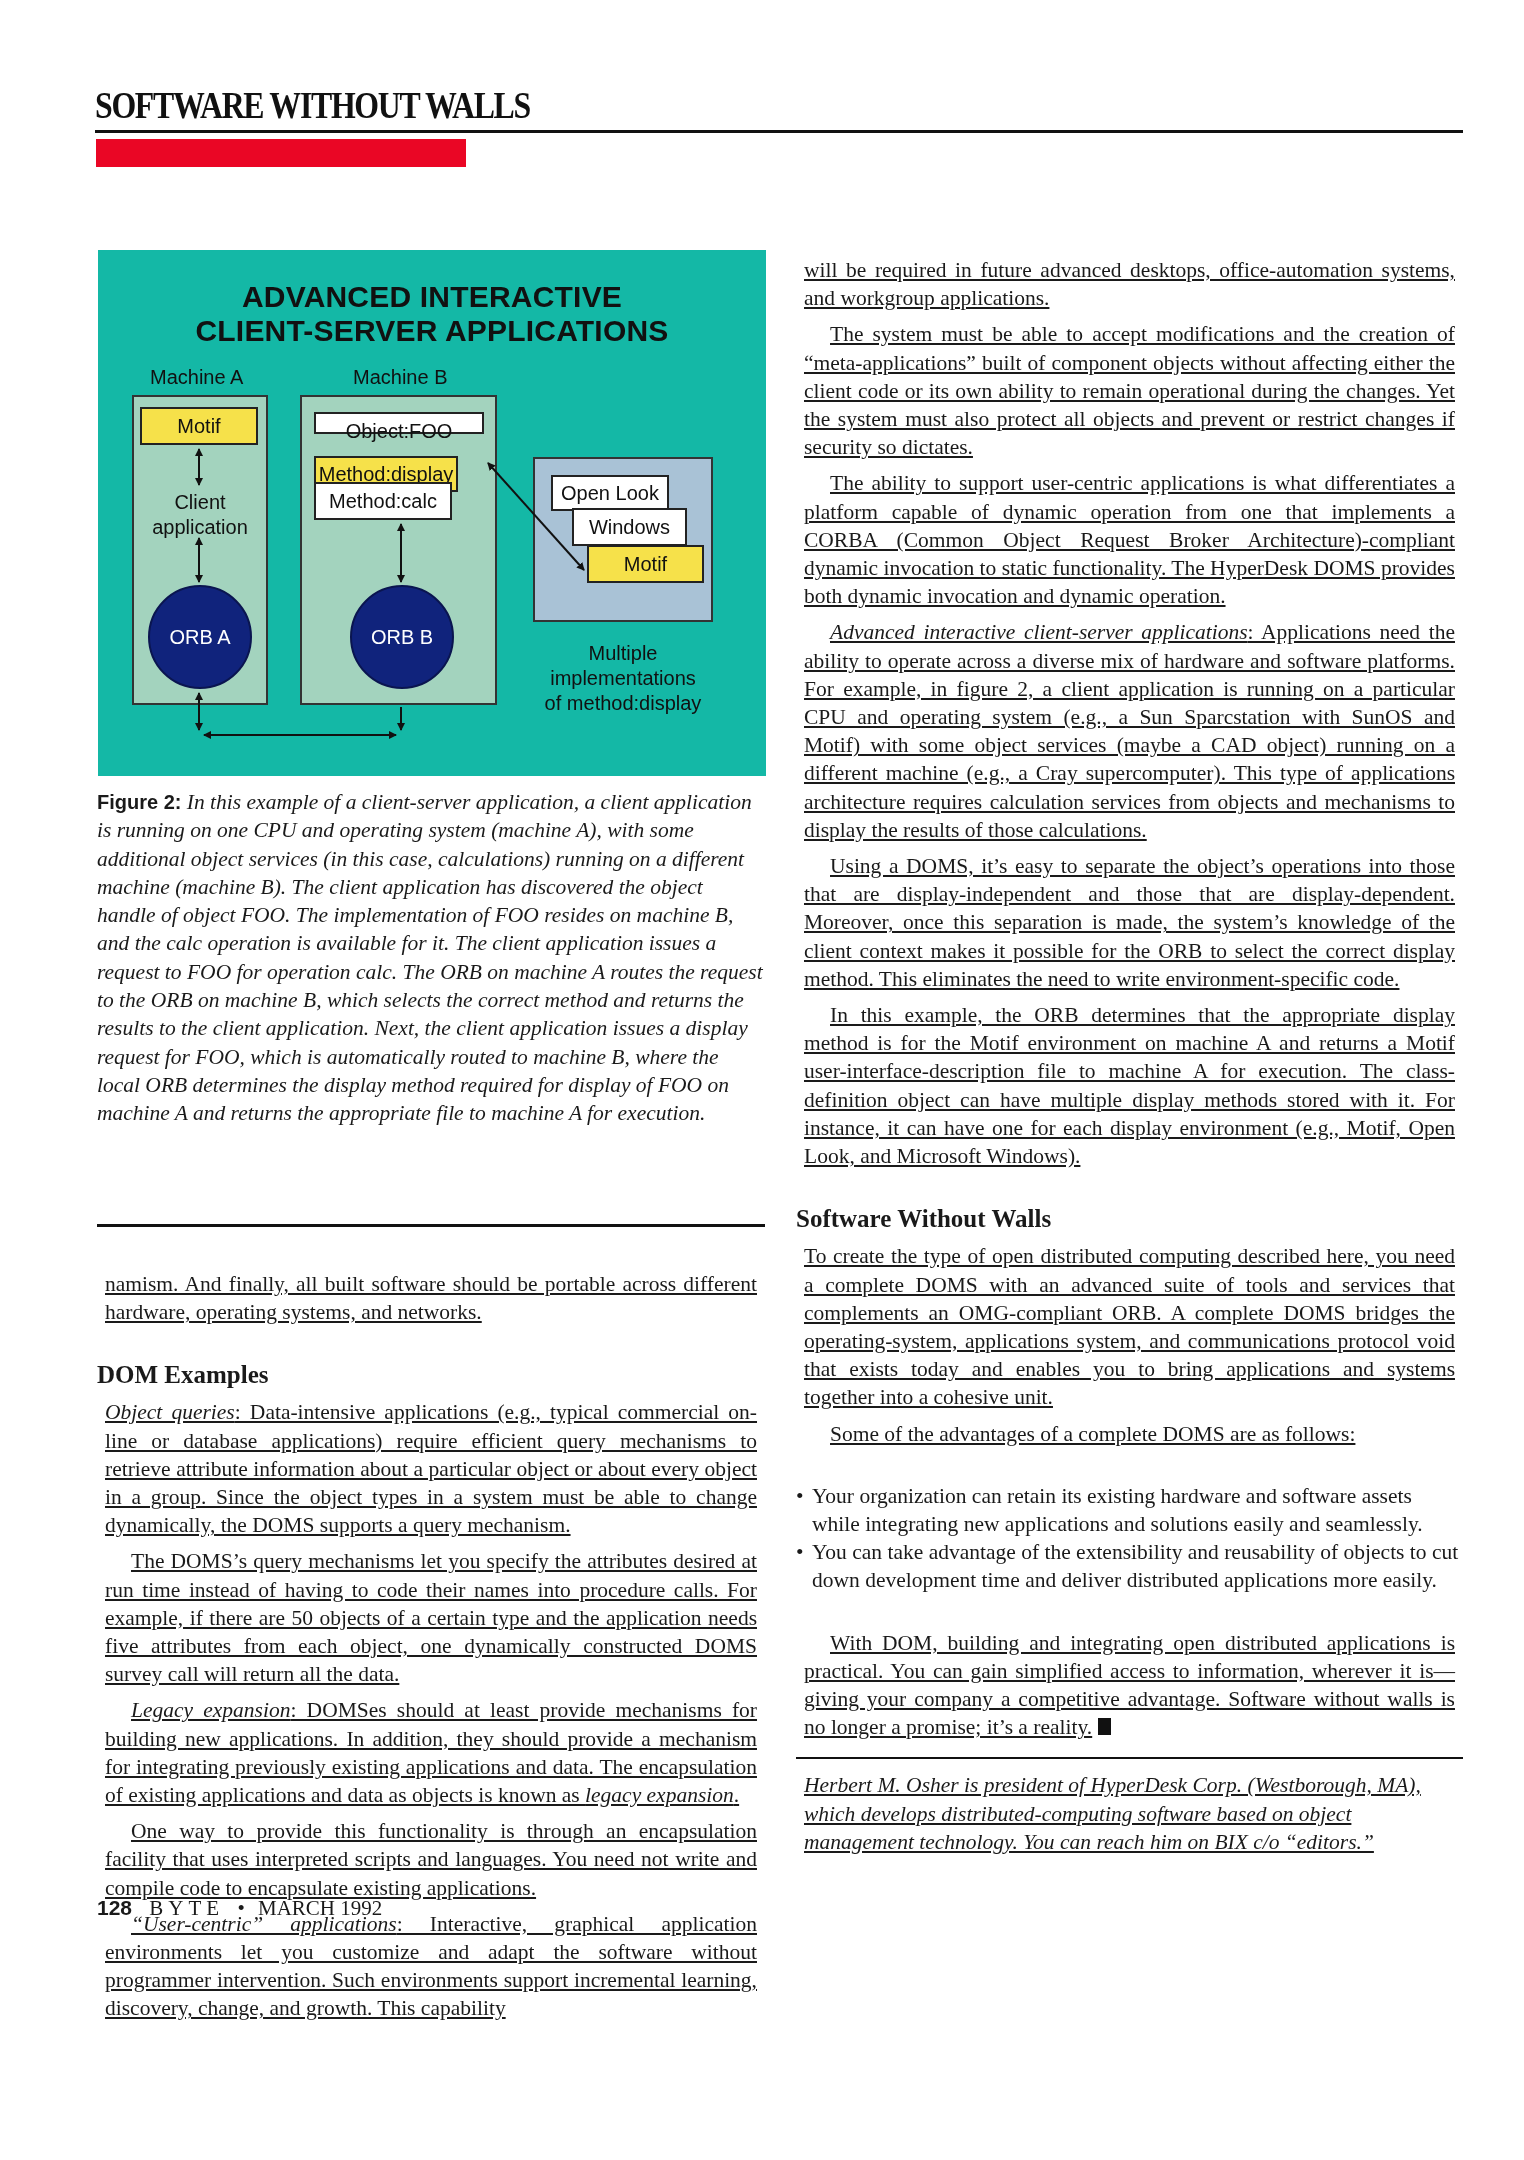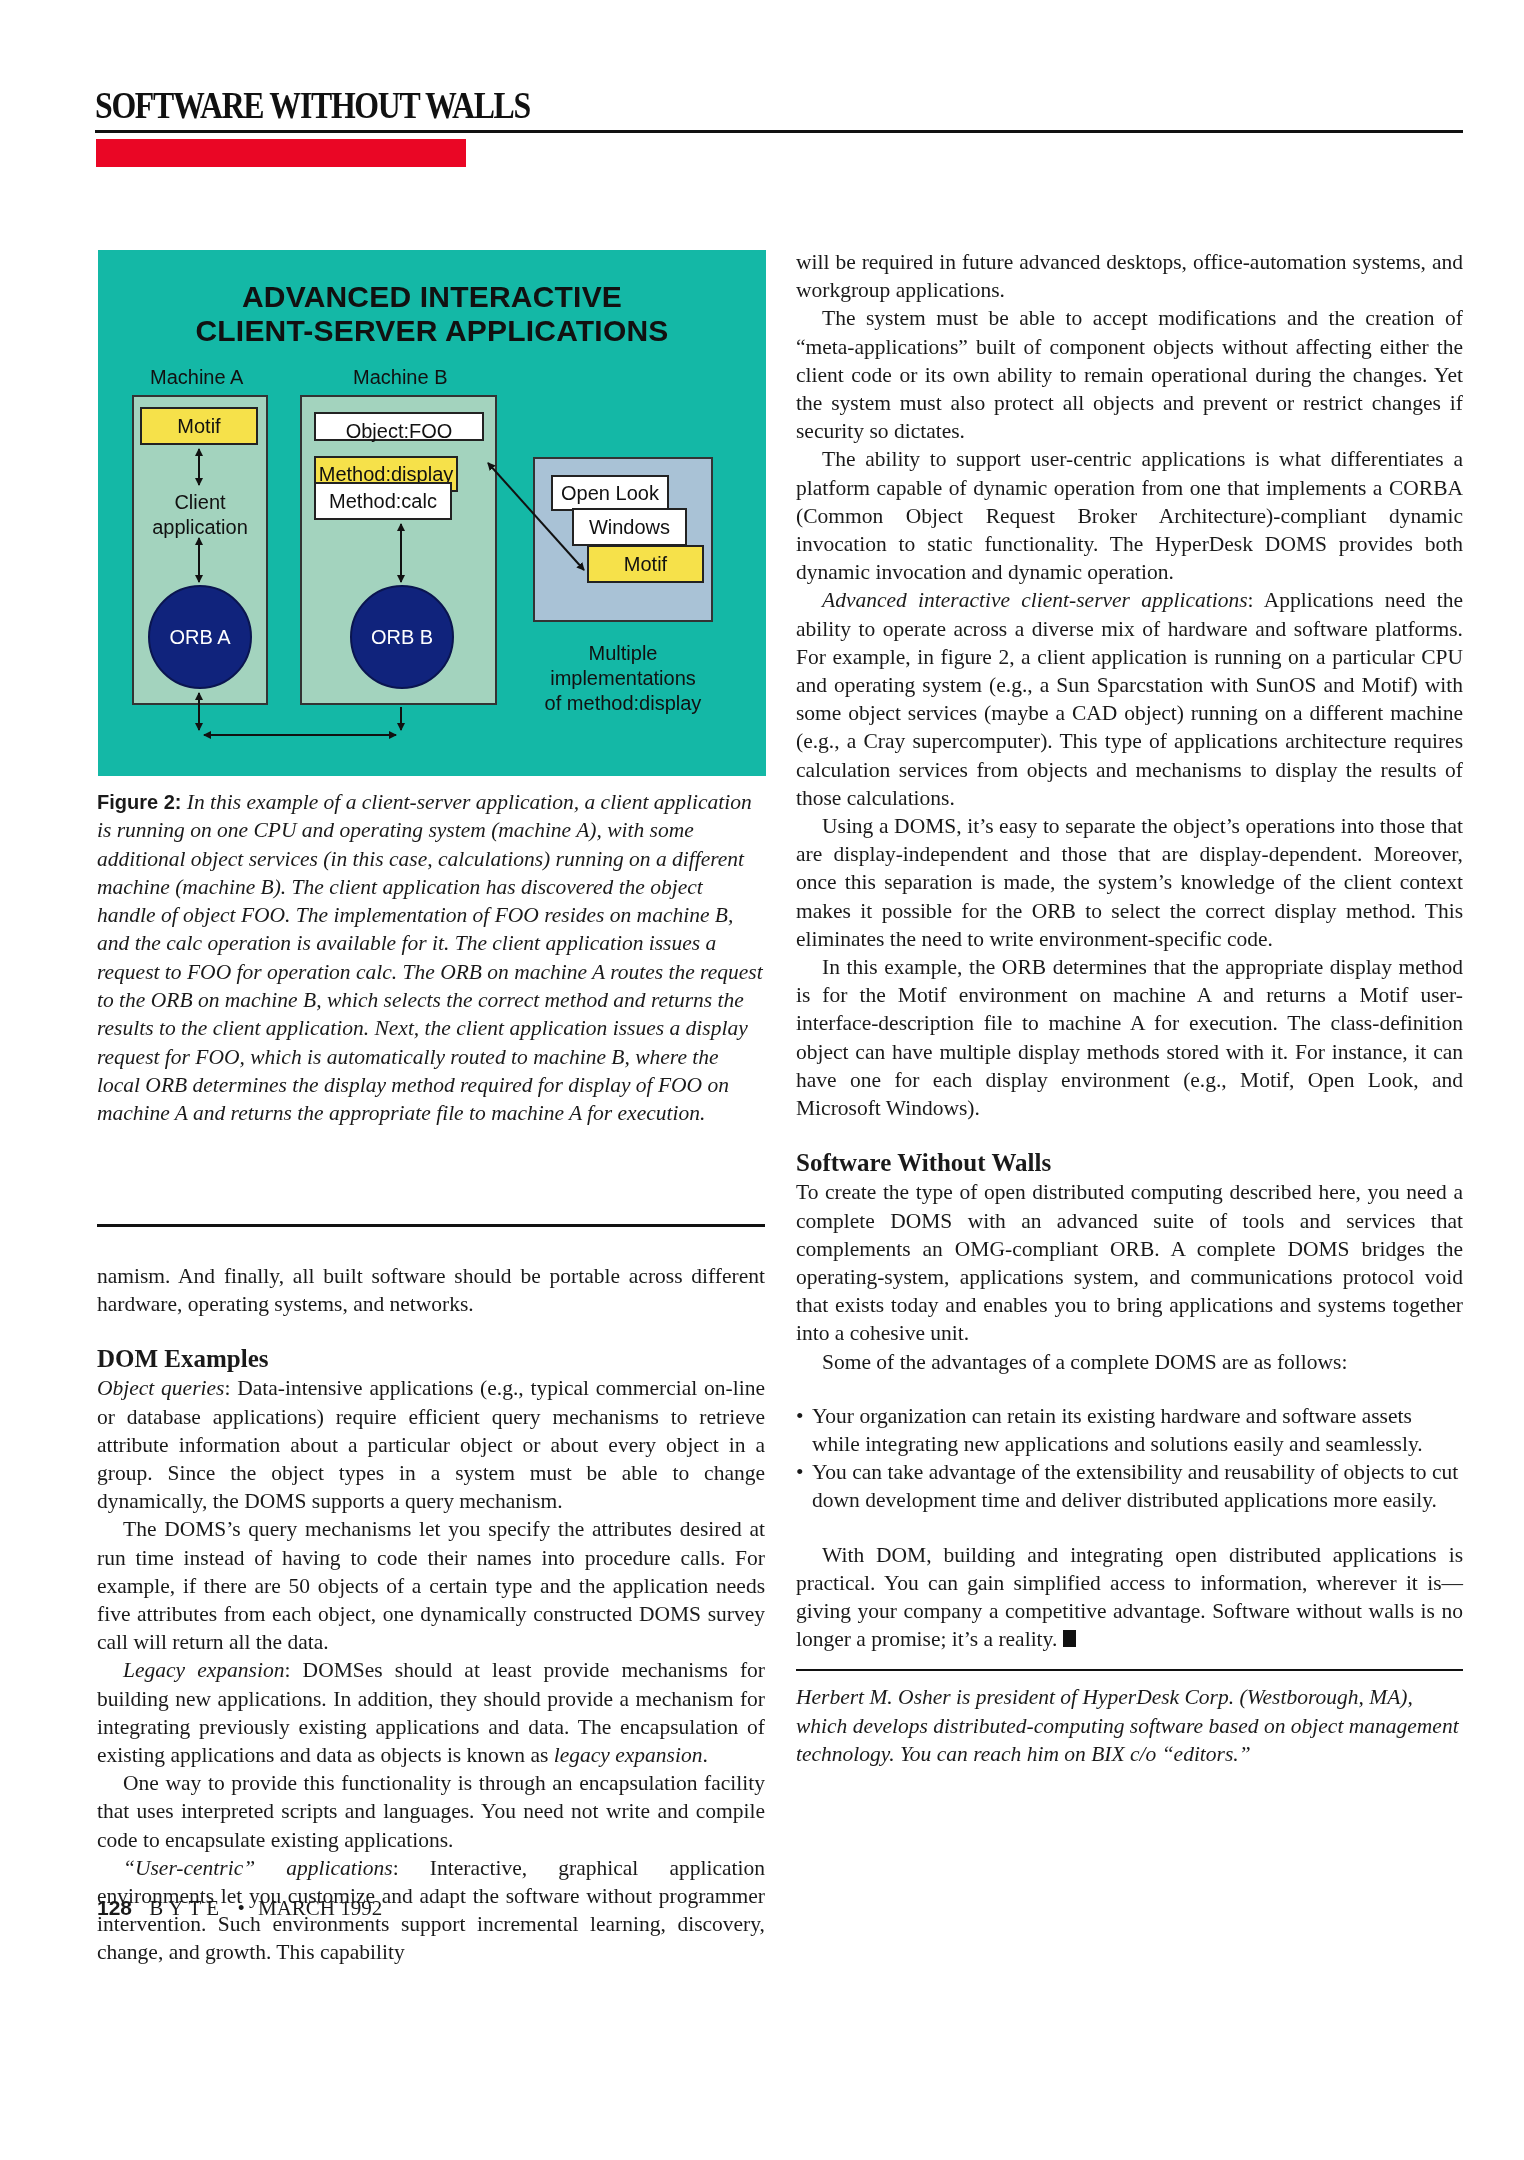--- a/index.html
+++ b/index.html
@@ -45,21 +45,21 @@
 
   .caption {
     left: 97px; top: 788px; width: 668px;
     font-size: 21.5px; line-height: 28.3px; color: #1a1a1a; text-align: left;
   }
   .caption .lead { font-family: "Liberation Sans", sans-serif; font-weight: bold; font-style: normal; font-size: 20px; }
   .caption .body { font-style: italic; }
   .cap-rule { left: 97px; top: 1224px; width: 668px; height: 3px; background: #111; }
 
   .col { font-size: 21.5px; line-height: 28.2px; text-align: justify; color: #1a1a1a; }
-  .col p { margin: 0; }
+  .col p { margin: 8px; text-decoration: underline; }
   .col p.ind { text-indent: 26px; }
   .col h2 { margin: 0; font-size: 25px; line-height: 30px; font-weight: bold; }
   .col em { font-style: italic; }
   .left-col { left: 97px; top: 1262px; width: 668px; }
   .right-col { left: 796px; top: 248px; width: 667px; }
   .gap { height: 26px; }
   .bullets { margin: 0; padding: 0; list-style: none; text-align: left; }
   .bullets li { position: relative; padding-left: 16px; }
   .bullets li::before { content: "\2022"; position: absolute; left: 0; top: 0; }
   .bio-rule { height: 2px; background: #111; margin: 16px 0 12px 0; }
@@ -88,21 +88,21 @@
 
   <div class="mach-box" style="left:34px; top:145px; width:136px; height:310px;"></div>
   <div class="lbl-box yellow" style="left:42px; top:157px; width:118px; height:38px; line-height:34px;">Motif</div>
   <div class="client-app" style="left:34px; top:240px; width:136px;">
     <div>Client</div>
     <div>application</div>
   </div>
   <div class="orb" style="left:50px; top:335px;">ORB A</div>
 
   <div class="mach-box" style="left:202px; top:145px; width:197px; height:310px;"></div>
-  <div class="lbl-box" style="left:216px; top:162px; width:170px; height:29px; line-height:34px;">Object:FOO</div>
+  <div class="lbl-box" style="left:216px; top:162px; width:170px; height:22px; line-height:34px;">Object:FOO</div>
   <div class="lbl-box yellow" style="left:216px; top:198px; width:144px; height:36px; line-height:32px;margin-top:8px;">Method:display</div>
   <div class="lbl-box" style="left:216px; top:232px; width:138px; height:38px; line-height:34px;">Method:calc</div>
   <div class="orb" style="left:252px; top:335px;">ORB B</div>
 
   <div class="blue-box" style="left:435px; top:207px; width:180px; height:165px;"></div>
   <div class="lbl-box" style="left:453px; top:225px; width:118px; height:36px; line-height:32px;">Open Look</div>
   <div class="lbl-box" style="left:474px; top:258px; width:115px; height:38px; line-height:34px;">Windows</div>
   <div class="lbl-box yellow" style="left:489px; top:295px; width:117px; height:38px; line-height:34px;">Motif</div>
   <div class="multi" style="left:420px; top:391px; width:210px;">
     <div>Multiple</div>

